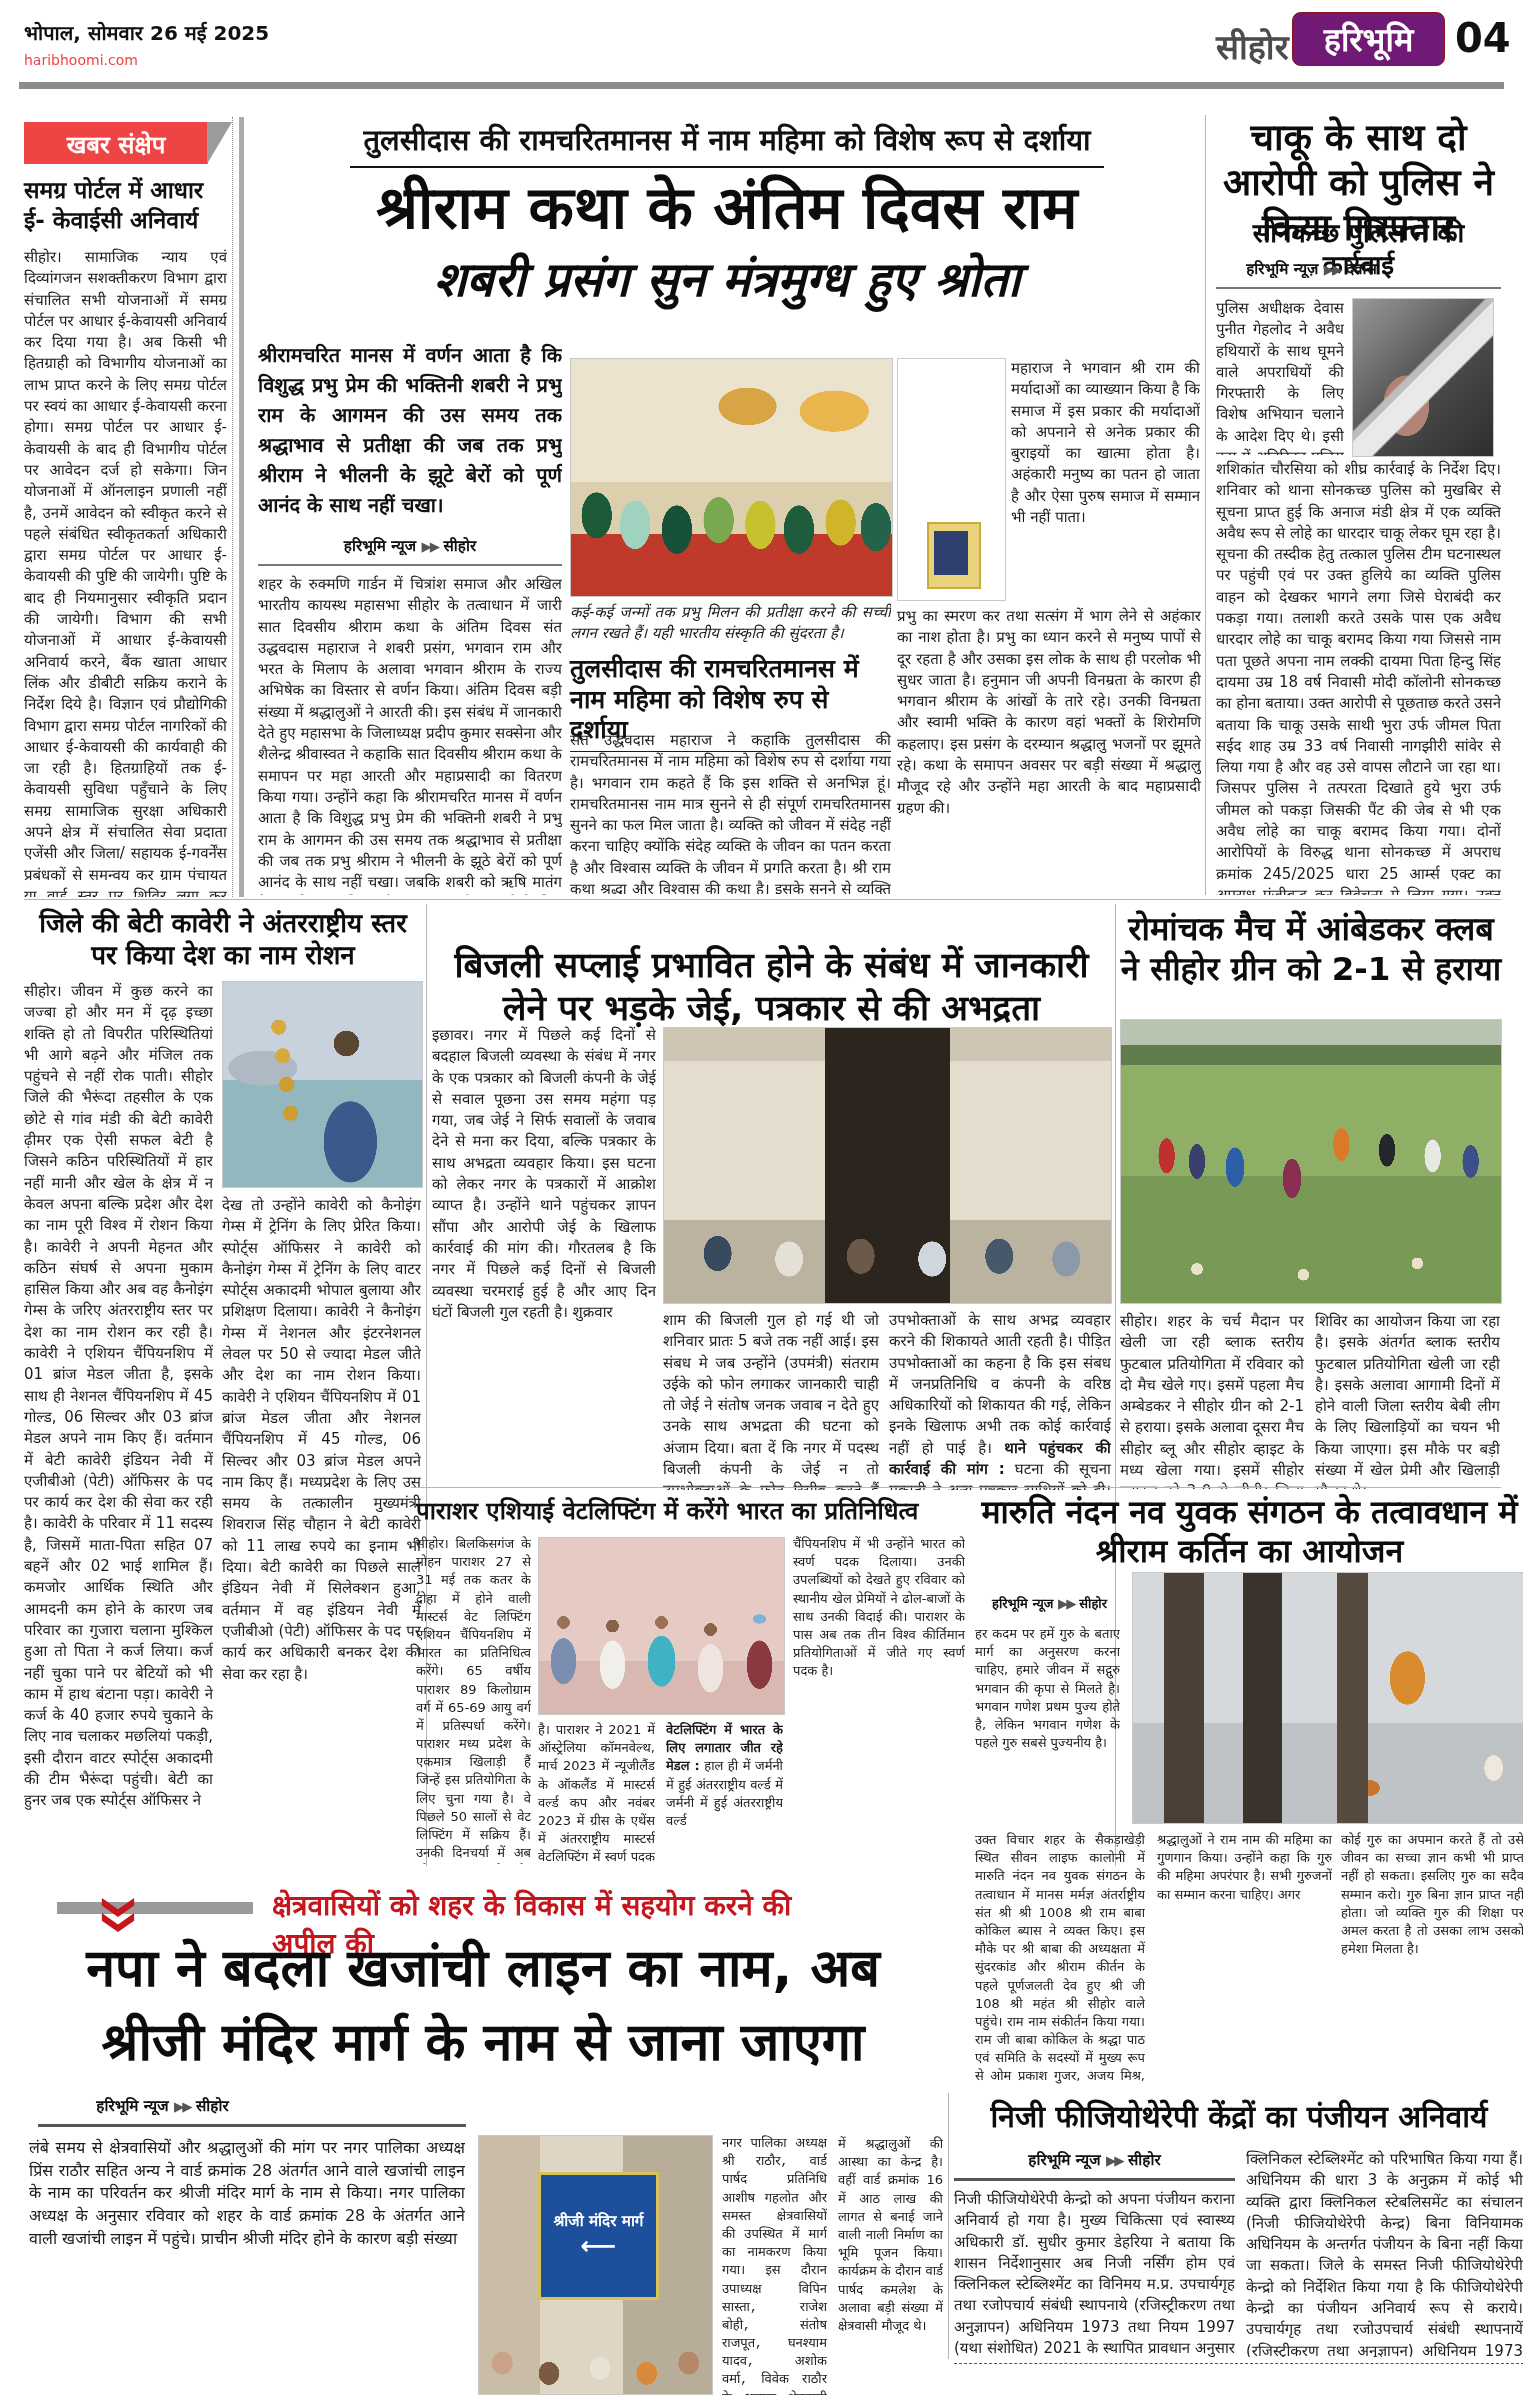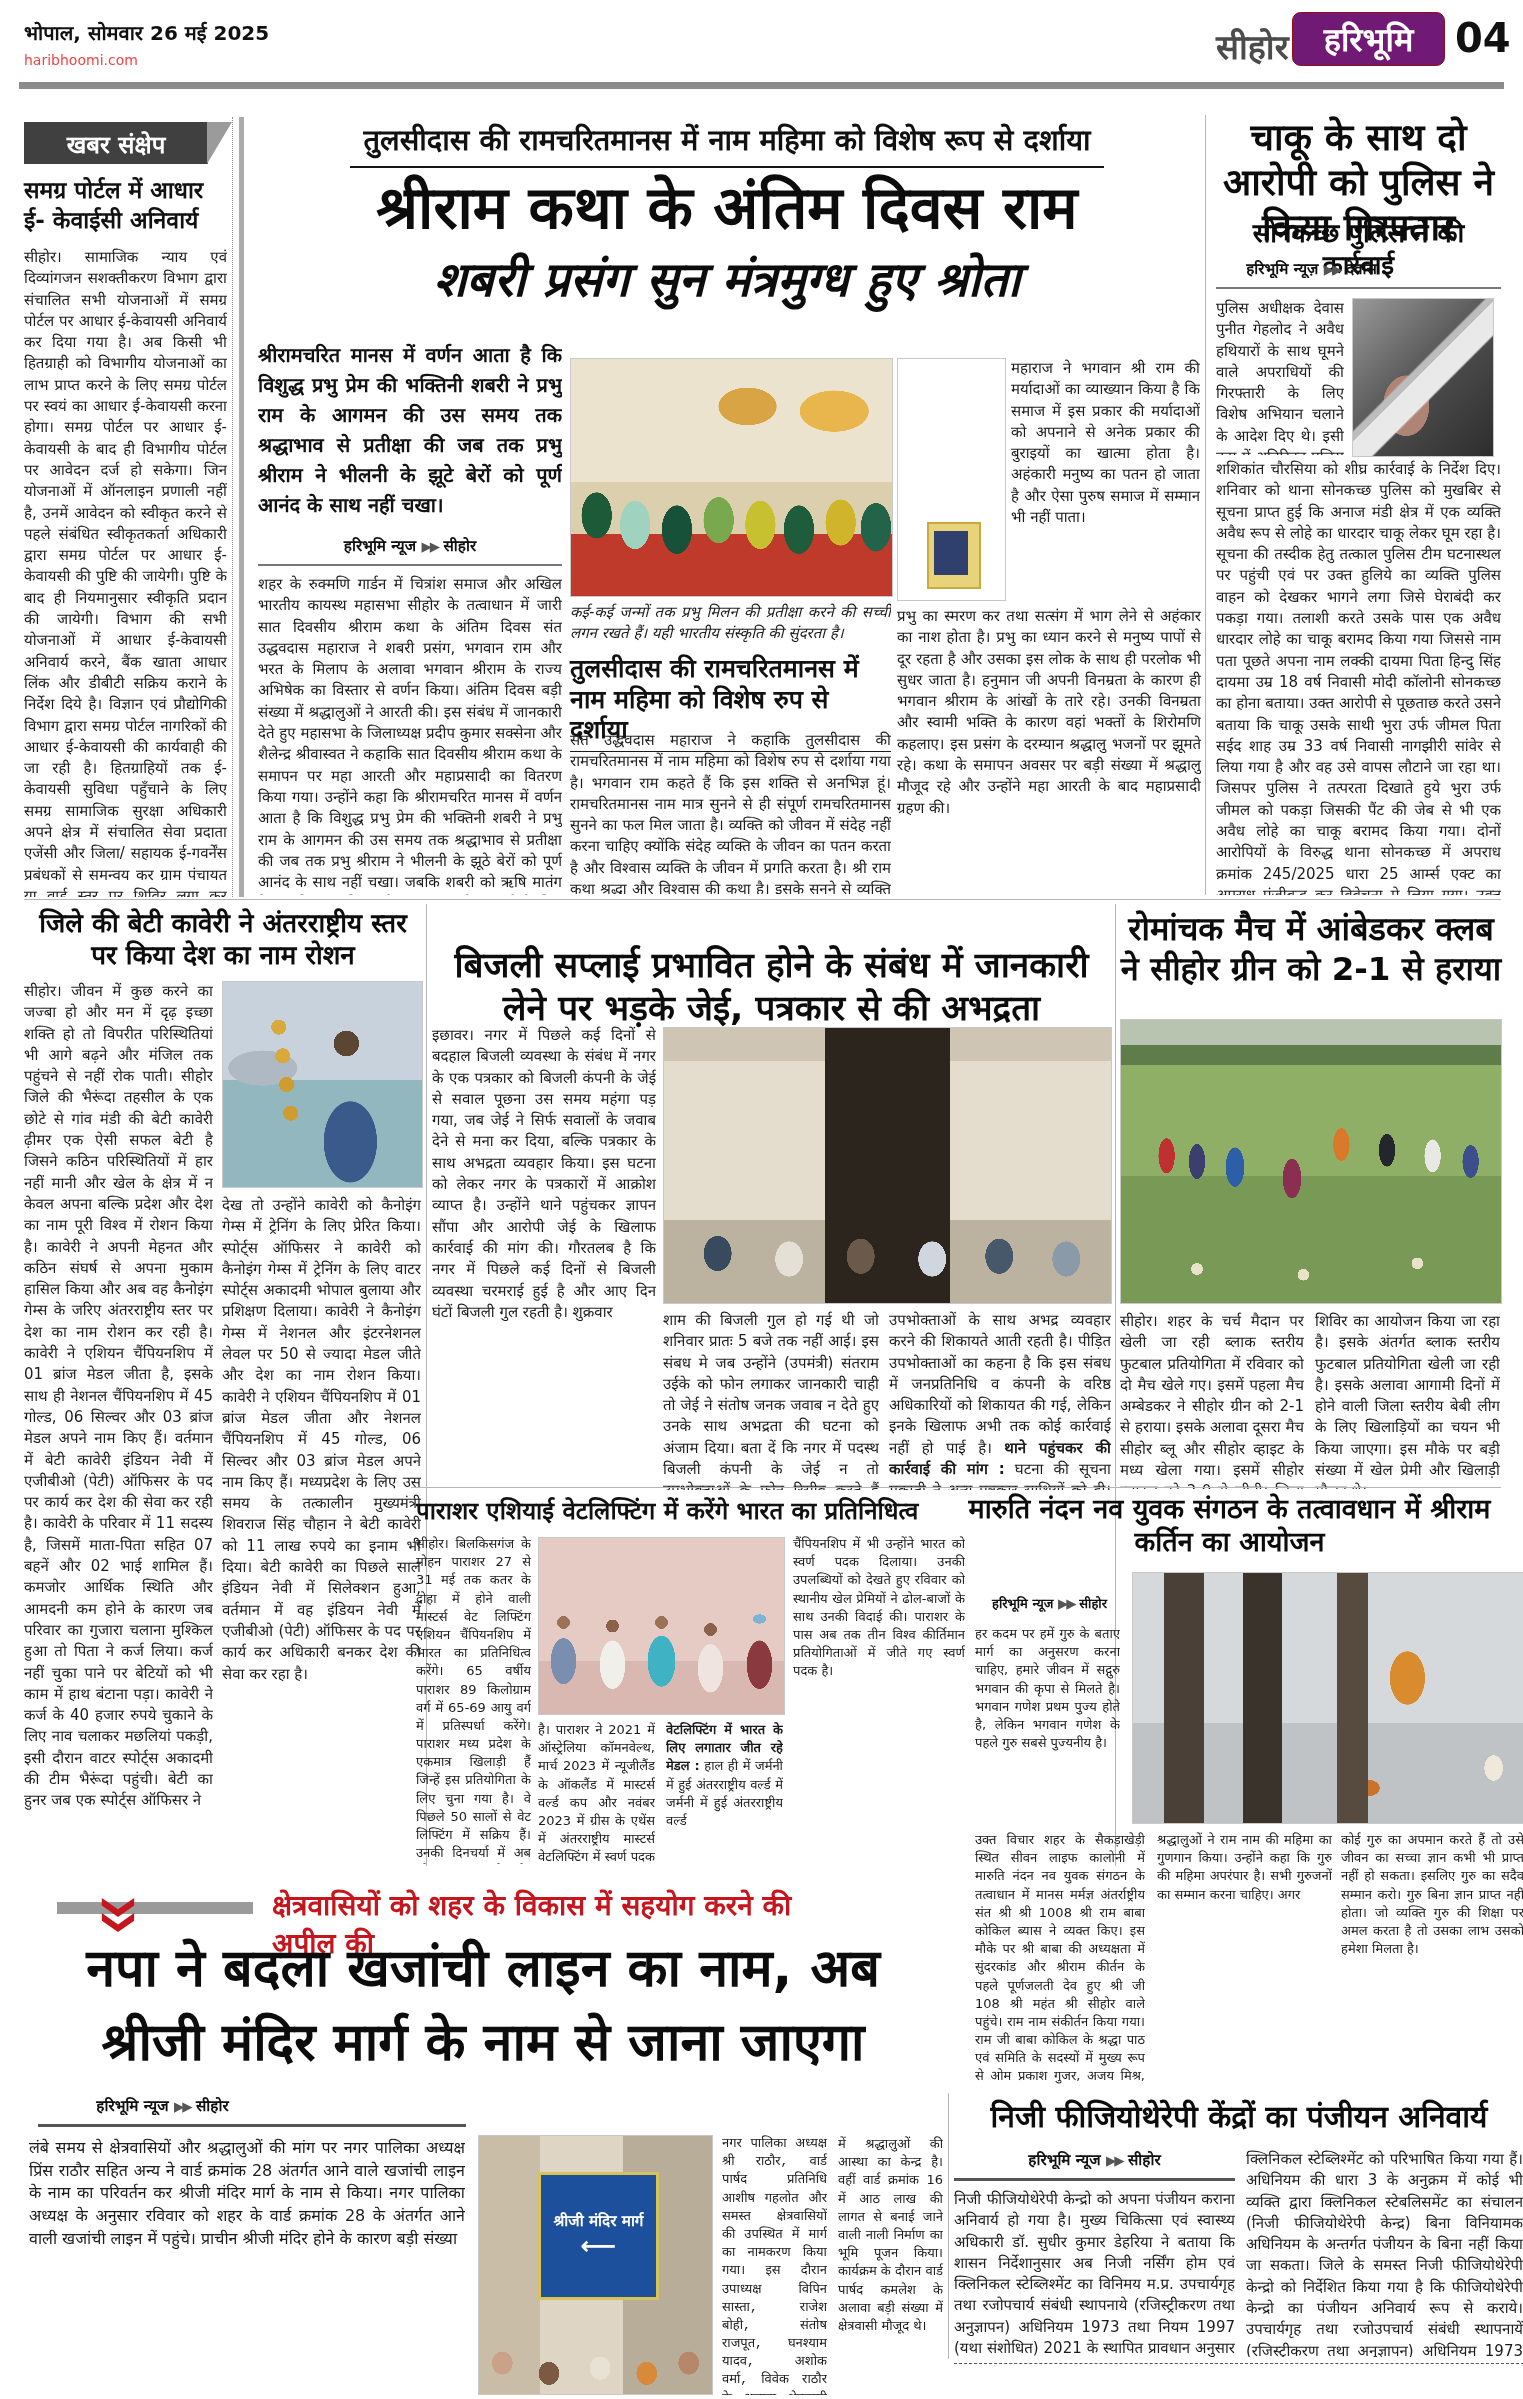--- a/index.html
+++ b/index.html
@@ -26,21 +26,21 @@
   <div class="abs" style="left:24px;top:52px;font-size:14px;color:#ef4444;">haribhoomi.com</div>
   <div class="abs" style="left:1216px;top:23px;font-size:34px;font-weight:bold;color:#4c4c4c;">सीहोर</div>
   <div class="abs" style="left:1292px;top:11.5px;width:151px;height:52px;background:#701a75;border-radius:8.6px;border:1.9px solid #8e1014;display:flex;align-items:center;justify-content:center;">
     <span style="color:#fff;font-size:32.5px;font-weight:bold;">हरिभूमि</span>
   </div>
   <div class="abs" style="left:1455px;top:15.3px;font-size:40px;font-weight:bold;">04</div>
   <div class="abs rule" style="left:19px;top:82px;width:1485px;height:6.7px;background:#8c8c8c;"></div>
 </div>
 
 <div>
-  <div class="abs" style="left:24px;top:122px;width:184px;height:42px;background:#404040;display:flex;align-items:center;justify-content:center;">
+  <div class="abs" style="left:24px;top:122px;width:184px;height:42px;background:#ef4444;display:flex;align-items:center;justify-content:center;">
     <span style="color:#fff;font-weight:bold;font-size:24px;">खबर संक्षेप</span>
   </div>
   <div class="abs" style="left:207px;top:122px;width:0;height:0;border-top:42px solid #9b9b9b;border-right:25px solid transparent;"></div>
   <div class="abs" style="left:24px;top:176px;width:203px;font-size:23px;font-weight:bold;line-height:1.3;">समग्र पोर्टल में आधार ई- केवाईसी अनिवार्य</div>
   <div class="abs bt" style="left:24px;top:247px;width:203px;height:650px;">सीहोर। सामाजिक न्याय एवं दिव्यांगजन सशक्तीकरण विभाग द्वारा संचालित सभी योजनाओं में समग्र पोर्टल पर आधार ई-केवायसी अनिवार्य कर दिया गया है। अब किसी भी हितग्राही को विभागीय योजनाओं का लाभ प्राप्त करने के लिए समग्र पोर्टल पर स्वयं का आधार ई-केवायसी करना होगा। समग्र पोर्टल पर आधार ई-केवायसी के बाद ही विभागीय पोर्टल पर आवेदन दर्ज हो सकेगा। जिन योजनाओं में ऑनलाइन प्रणाली नहीं है, उनमें आवेदन को स्वीकृत करने से पहले संबंधित स्वीकृतकर्ता अधिकारी द्वारा समग्र पोर्टल पर आधार ई-केवायसी की पुष्टि की जायेगी। पुष्टि के बाद ही नियमानुसार स्वीकृति प्रदान की जायेगी। विभाग की सभी योजनाओं में आधार ई-केवायसी अनिवार्य करने, बैंक खाता आधार लिंक और डीबीटी सक्रिय कराने के निर्देश दिये है। विज्ञान एवं प्रौद्योगिकी विभाग द्वारा समग्र पोर्टल नागरिकों की आधार ई-केवायसी की कार्यवाही की जा रही है। हितग्राहियों तक ई-केवायसी सुविधा पहुँचाने के लिए समग्र सामाजिक सुरक्षा अधिकारी अपने क्षेत्र में संचालित सेवा प्रदाता एजेंसी और जिला/ सहायक ई-गवर्नेंस प्रबंधकों से समन्वय कर ग्राम पंचायत या वार्ड स्तर पर शिविर लगा कर अधिक से अधिक हितग्राहियों का आधार ई-केवायसी सुनिश्चित करें।</div>
   <div class="abs dotline" style="left:232px;top:117px;height:780px;"></div>
   <div class="abs" style="left:239px;top:117px;width:4.8px;height:780px;background:#ababab;"></div>
 </div>
 
 <div>
@@ -194,21 +194,21 @@
     linear-gradient(#e6cbc4 0 70%,#d8b8b0 70% 100%);"></div>
   <div class="abs bt-sm" style="left:538px;top:1721px;width:117px;height:143px;">है। पाराशर ने 2021 में ऑस्ट्रेलिया कॉमनवेल्थ, मार्च 2023 में न्यूजीलैंड के ऑकलैंड में मास्टर्स वर्ल्ड कप और नवंबर 2023 में ग्रीस के एथेंस में अंतरराष्ट्रीय मास्टर्स वेटलिफ्टिंग में स्वर्ण पदक जीते हैं। हुआ उनका सफर आज तक जारी</div>
   <div class="abs bt-sm" style="left:666px;top:1721px;width:117px;height:143px;">
     <b class="inb">वेटलिफ्टिंग में भारत के लिए लगातार जीत रहे मेडल :</b>
     <span>हाल ही में जर्मनी में हुई अंतरराष्ट्रीय वर्ल्ड में जर्मनी में हुई अंतरराष्ट्रीय वर्ल्ड</span>
   </div>
   <div class="abs bt-sm" style="left:793px;top:1535px;width:172px;height:329px;">चैंपियनशिप में भी उन्होंने भारत को स्वर्ण पदक दिलाया। उनकी उपलब्धियों को देखते हुए रविवार को स्थानीय खेल प्रेमियों ने ढोल-बाजों के साथ उनकी विदाई की। पाराशर के पास अब तक तीन विश्व कीर्तिमान प्रतियोगिताओं में जीते गए स्वर्ण पदक है।</div>
 </div>
 
 <div>
-  <div class="abs hl" style="left:955px;top:1493px;width:549px;font-size:27px;">मारुति नंदन नव युवक संगठन के तत्वावधान में श्रीराम कर्तिन का आयोजन</div>
+  <div class="abs hl" style="left:975px;top:1493px;width:549px;font-size:32px;">मारुति नंदन नव युवक संगठन के तत्वावधान में श्रीराम कर्तिन का आयोजन</div>
   <div class="abs byline" style="left:975px;top:1594px;width:149px;font-size:13px;">
     <span>हरिभूमि न्यूज</span>
     <span class="ar">▶▶</span>
     <span>सीहोर</span>
   </div>
   <div class="abs bt-sm" style="left:975px;top:1625px;width:145px;height:201px;">
     <span>हर कदम पर हमें गुरु के बताए मार्ग का अनुसरण करना चाहिए, हमारे जीवन में सद्गुरु भगवान की कृपा से मिलते है। भगवान गणेश प्रथम पुज्य होते है, लेकिन भगवान गणेश के पहले गुरु सबसे पुज्यनीय है।</span>
   </div>
   <div class="photo" style="left:1132px;top:1572px;width:392px;height:250px;background:
     linear-gradient(90deg,transparent 8%,#4a4038 8% 18%,transparent 18% 28%,#3a332c 28% 38%,transparent 38% 52%,#574a3e 52% 60%,transparent 60%),

